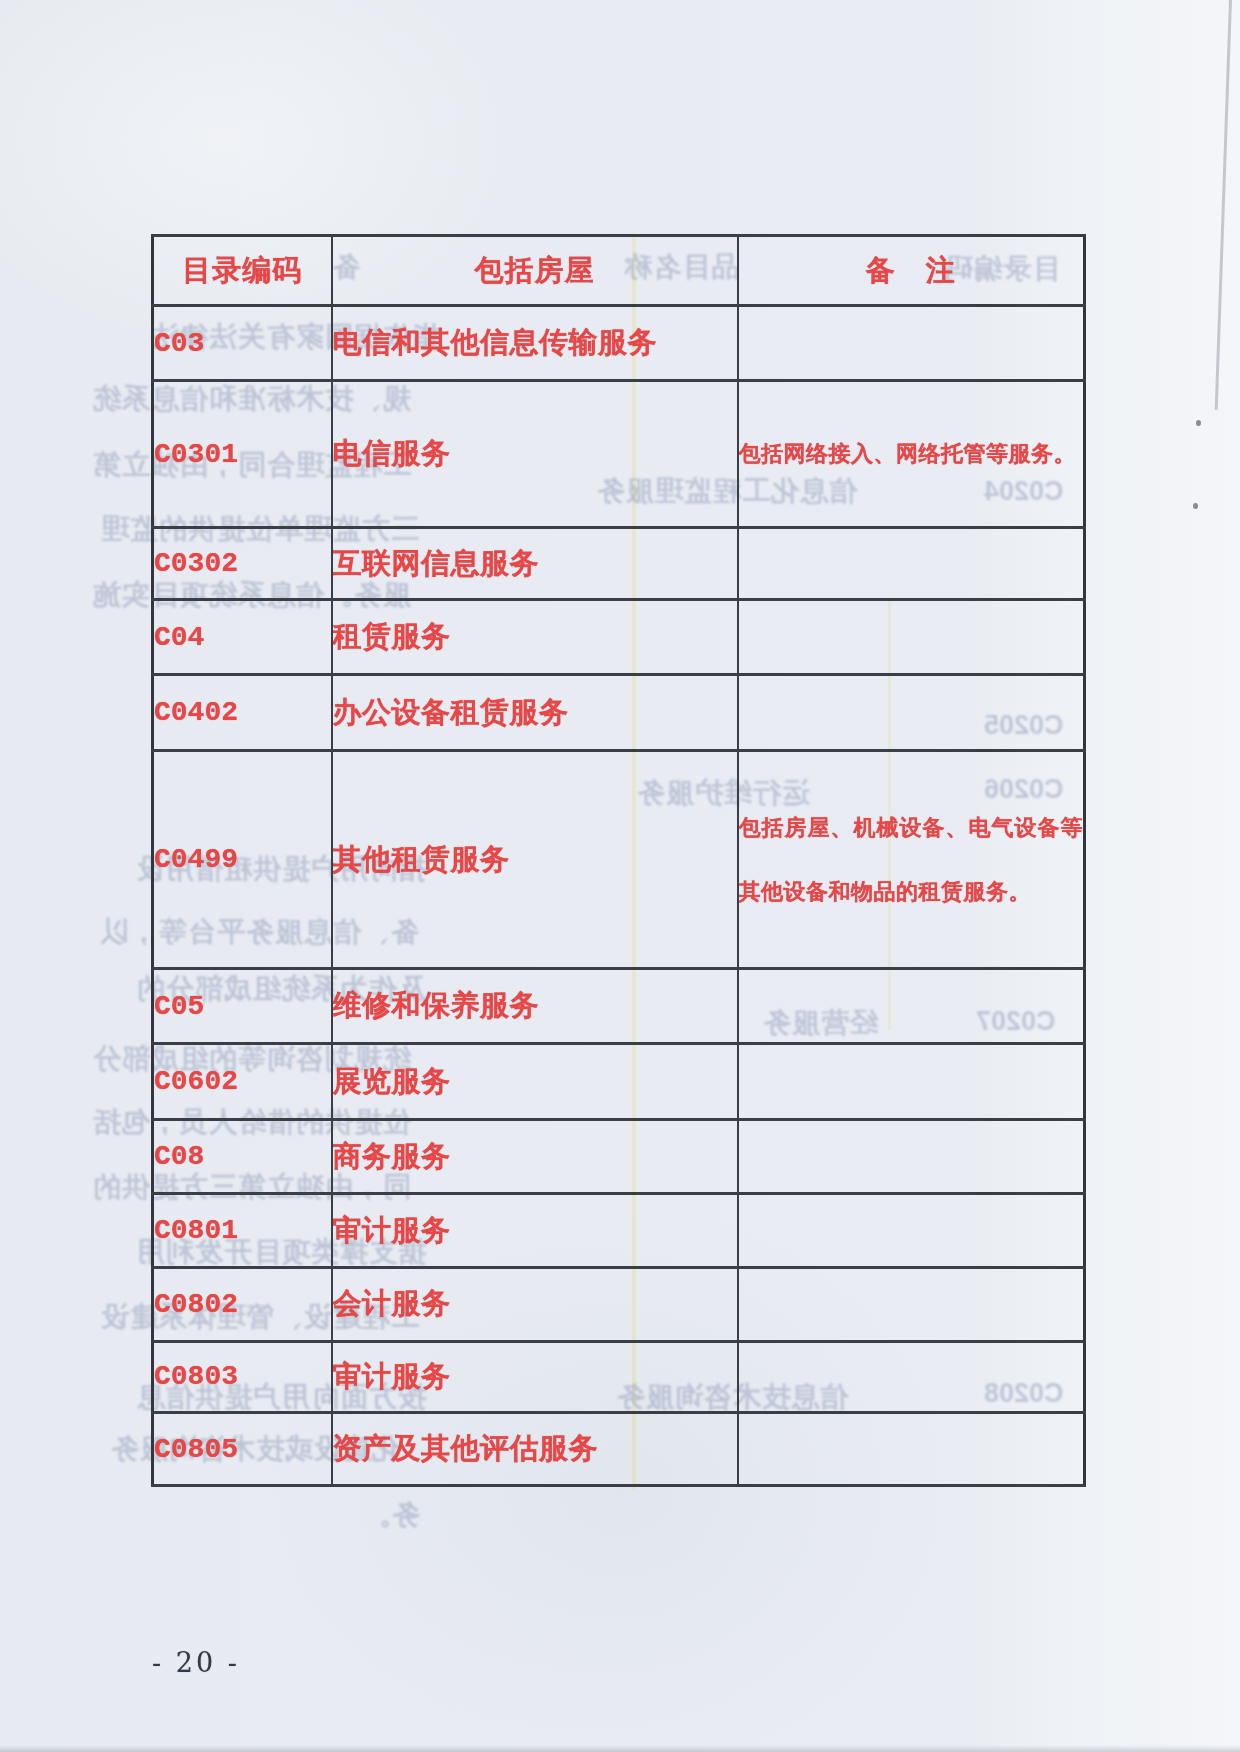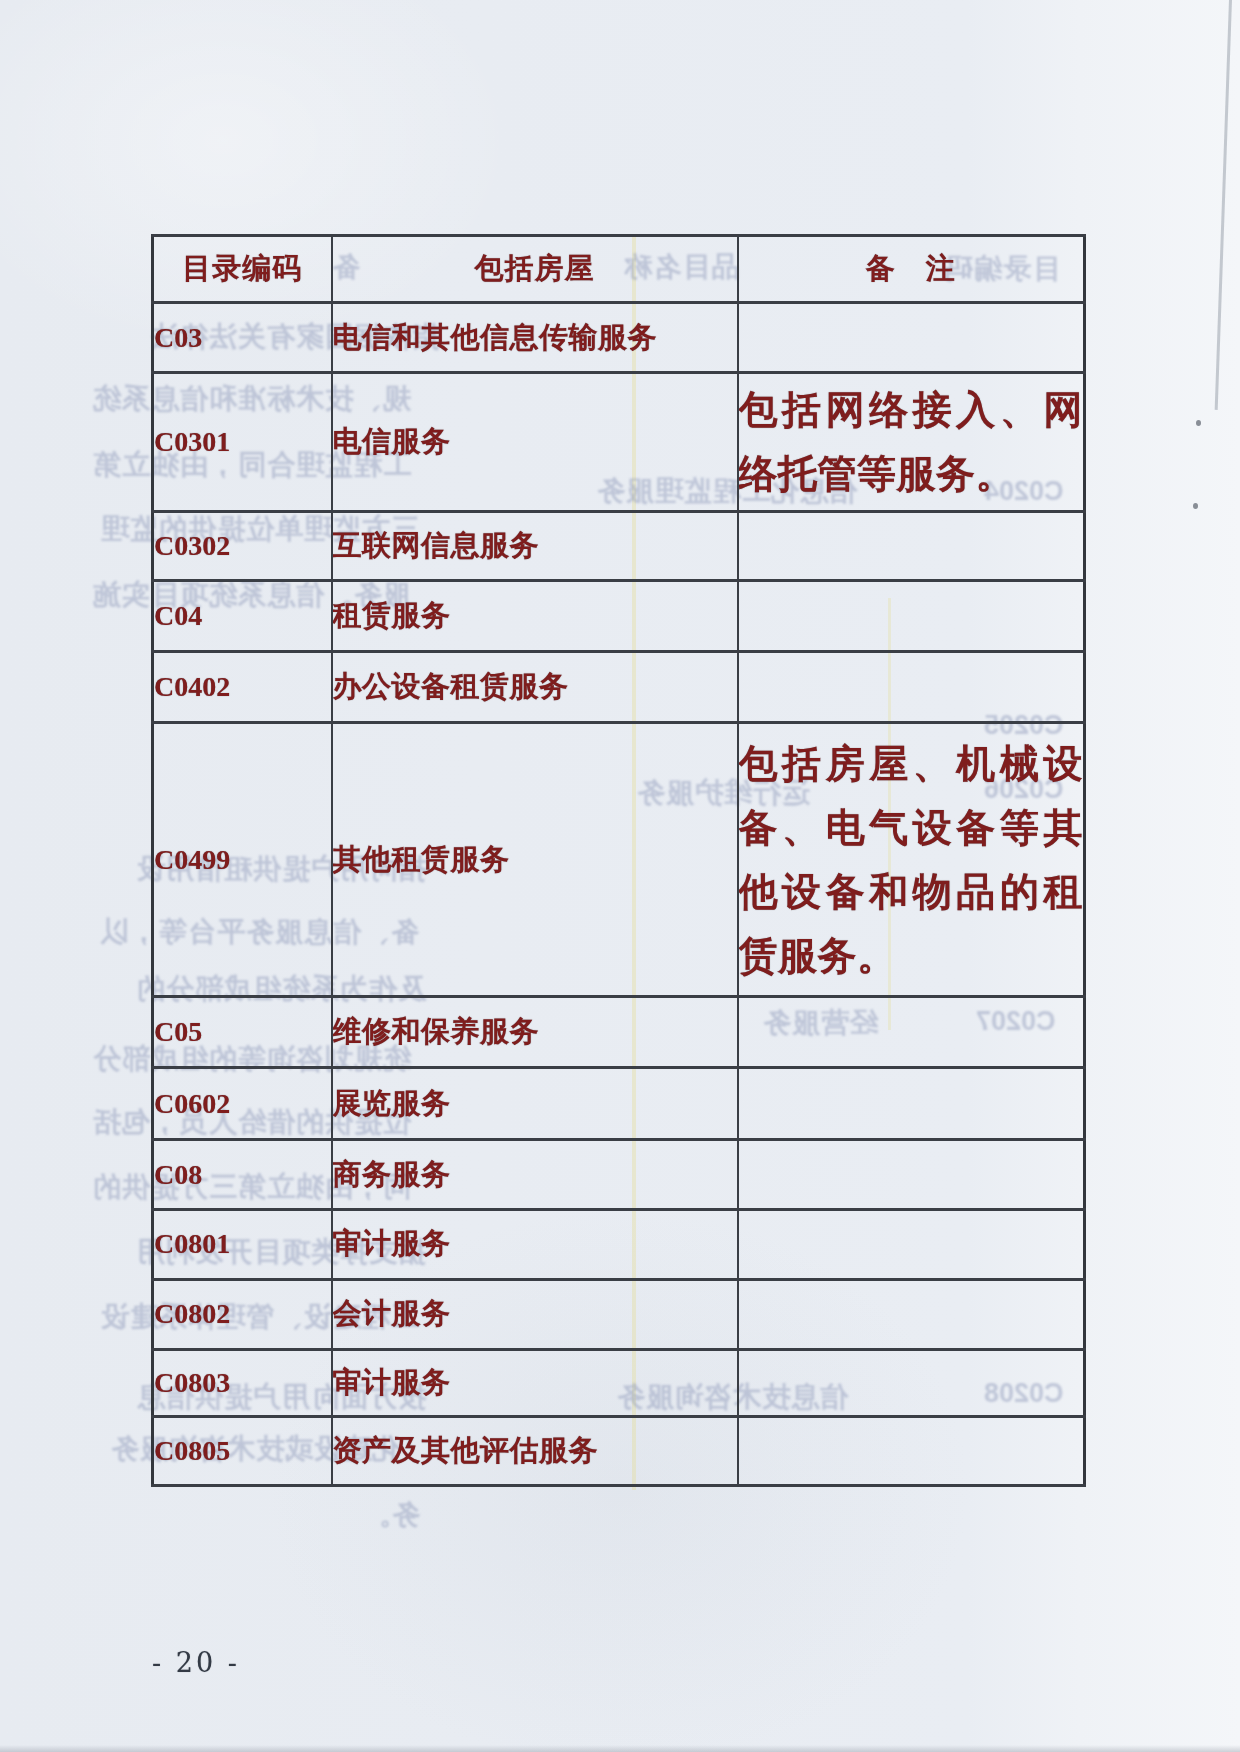--- a/index.html
+++ b/index.html
@@ -20,34 +20,34 @@
   .streak{position:absolute;pointer-events:none;}
   .edge-sliver{position:absolute;background:#a9afb9;opacity:.65;pointer-events:none;}
   .bottom-edge{position:absolute;left:0;right:0;bottom:0;height:7px;
     background:linear-gradient(180deg,rgba(140,146,158,0) 0%,rgba(140,146,158,.38) 100%);}
   .speck{position:absolute;width:5px;height:6px;border-radius:50%;background:#767b85;opacity:.85;}
 
   table.catalog{
     position:absolute;left:151px;top:234px;width:932px;height:1253px;
     border-collapse:collapse;table-layout:fixed;
     border:3px solid #33373d;
-    color:#7f1d1d;
+    color:#ef4444;
   }
   table.catalog td, table.catalog th{
     border:2px solid #3a3e45;border-top-width:3px;border-bottom-width:3px;
     padding:0;vertical-align:middle;
     font-weight:700;
     text-shadow:0 0 1px rgba(35,39,46,.55);
     overflow:hidden;
   }
   th.h-code, th.h-name, th.h-remark{font-size:29px;letter-spacing:1px;text-align:center;font-weight:700;}
-  td.code{font-family:Liberation Serif, serif;font-size:28px;font-weight:700;
+  td.code{font-family:Liberation Mono, monospace;font-size:28px;font-weight:700;
     text-align:left;padding-left:16px;letter-spacing:0px;}
   td.name{font-size:29px;text-align:left;padding-left:15px;letter-spacing:0.5px;}
-  td.remark{font-size:39px;text-align:left;padding-left:12px;padding-right:6px;line-height:64px;letter-spacing:0.5px;}
+  td.remark{font-size:22px;text-align:left;padding-left:12px;padding-right:6px;line-height:64px;letter-spacing:0.5px;}
   td.remark.justify{text-align:justify;text-justify:inter-ideograph;}
 
   .ghost-layer{position:absolute;inset:0;pointer-events:none;}
   .ghost{
     position:absolute;transform:scaleX(-1);transform-origin:center;
     color:rgba(139,151,185,.45);filter:blur(1.1px);
     font-weight:600;font-size:28px;white-space:nowrap;letter-spacing:1px;
   }
   .ghost-code{font-family:"Liberation Sans","DejaVu Sans",sans-serif;font-size:27px;letter-spacing:0;}
 

